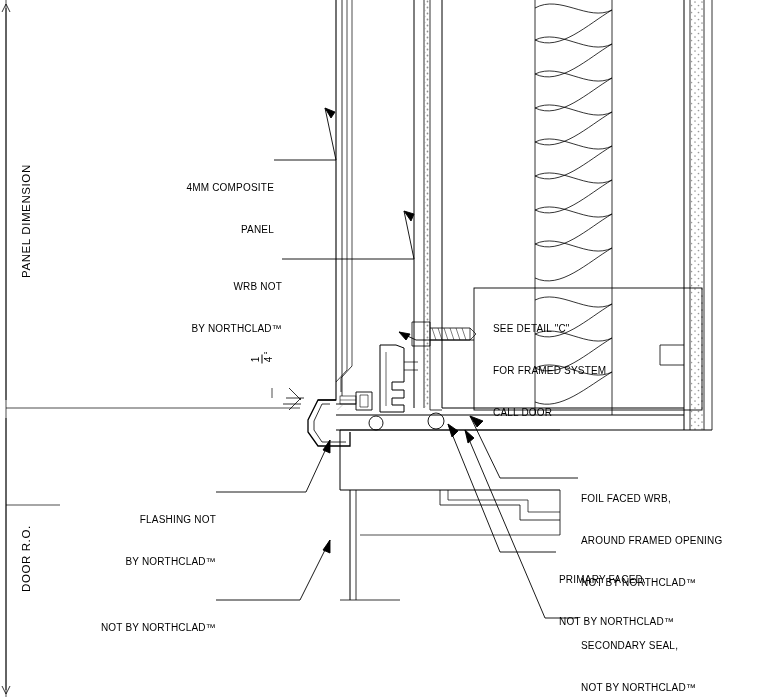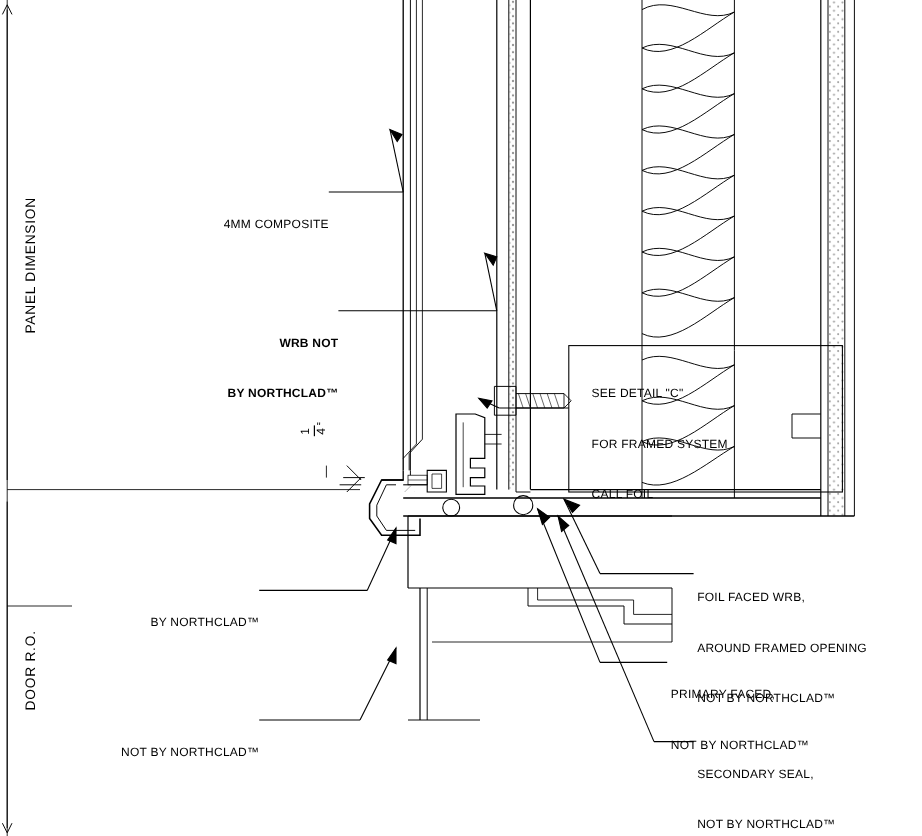--- a/index.html
+++ b/index.html
@@ -272,34 +272,36 @@
 
   <div class="frac" style="left:254px; top:348px; width:16px; transform: rotate(-90deg);">
     <span class="num">1</span>
     <span class="bar"></span>
     <span class="den">4</span>
   </div>
   <div class="inchmark" style="left:264px; top:350px;">"</div>
 
   <div class="lbl right" style="left:74px; top:153px; width:200px;">
     <div>4MM COMPOSITE</div>
-  </div>
-
-  <div class="lbl right" style="left:82px; top:252px; width:200px;font-weight:bold;">
+    <div>PANEL</div>
+  </div>
+
+  <div class="lbl right" style="left:82px; top:252px; width:200px;">
     <div>WRB NOT</div>
     <div>BY NORTHCLAD™</div>
   </div>
 
   <div class="lbl left" style="left:493px; top:294px; width:220px;">
     <div>SEE DETAIL "C"</div>
     <div>FOR FRAMED SYSTEM</div>
-    <div>CALL FOIL</div>
+    <div>CALL DOOR</div>
   </div>
 
   <div class="lbl right" style="left:16px; top:485px; width:200px;">
+    <div>FLASHING NOT</div>
     <div>BY NORTHCLAD™</div>
   </div>
 
   <div class="lbl right" style="left:16px; top:593px; width:200px;">
     <div>NOT BY NORTHCLAD™</div>
   </div>
 
   <div class="lbl left" style="left:581px; top:464px; width:200px;">
     <div>FOIL FACED WRB,</div>
     <div>AROUND FRAMED OPENING</div>

